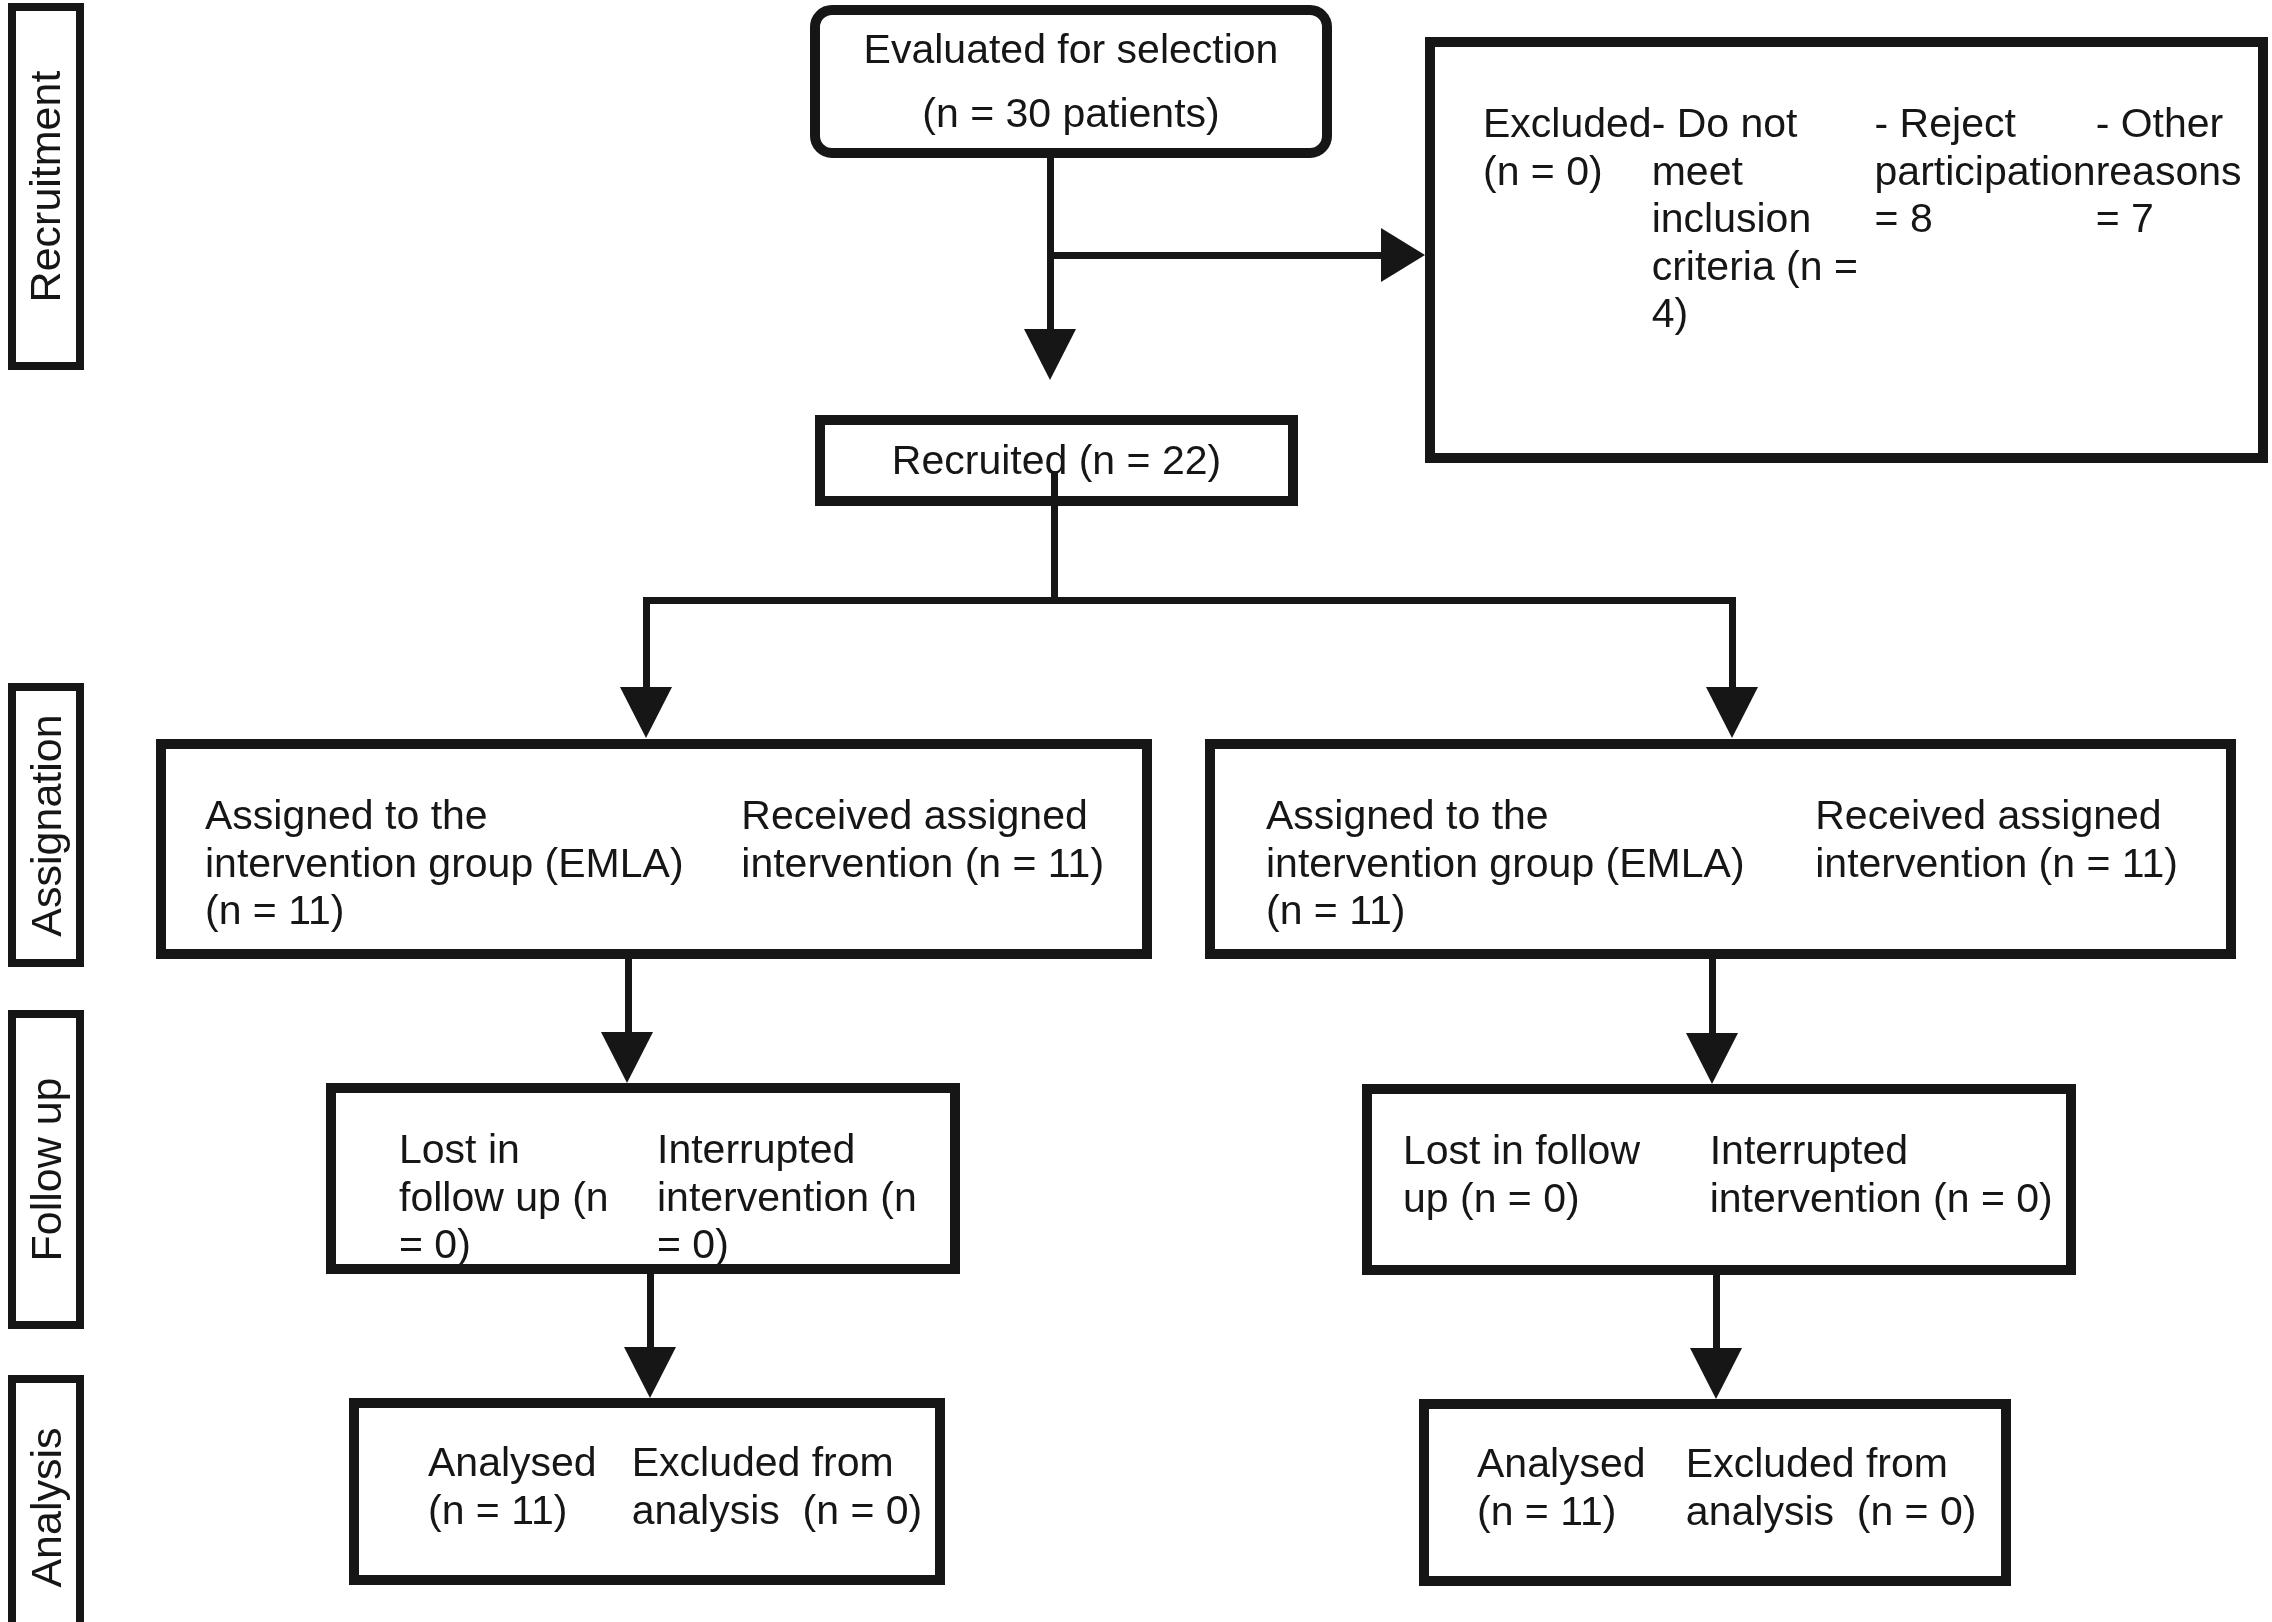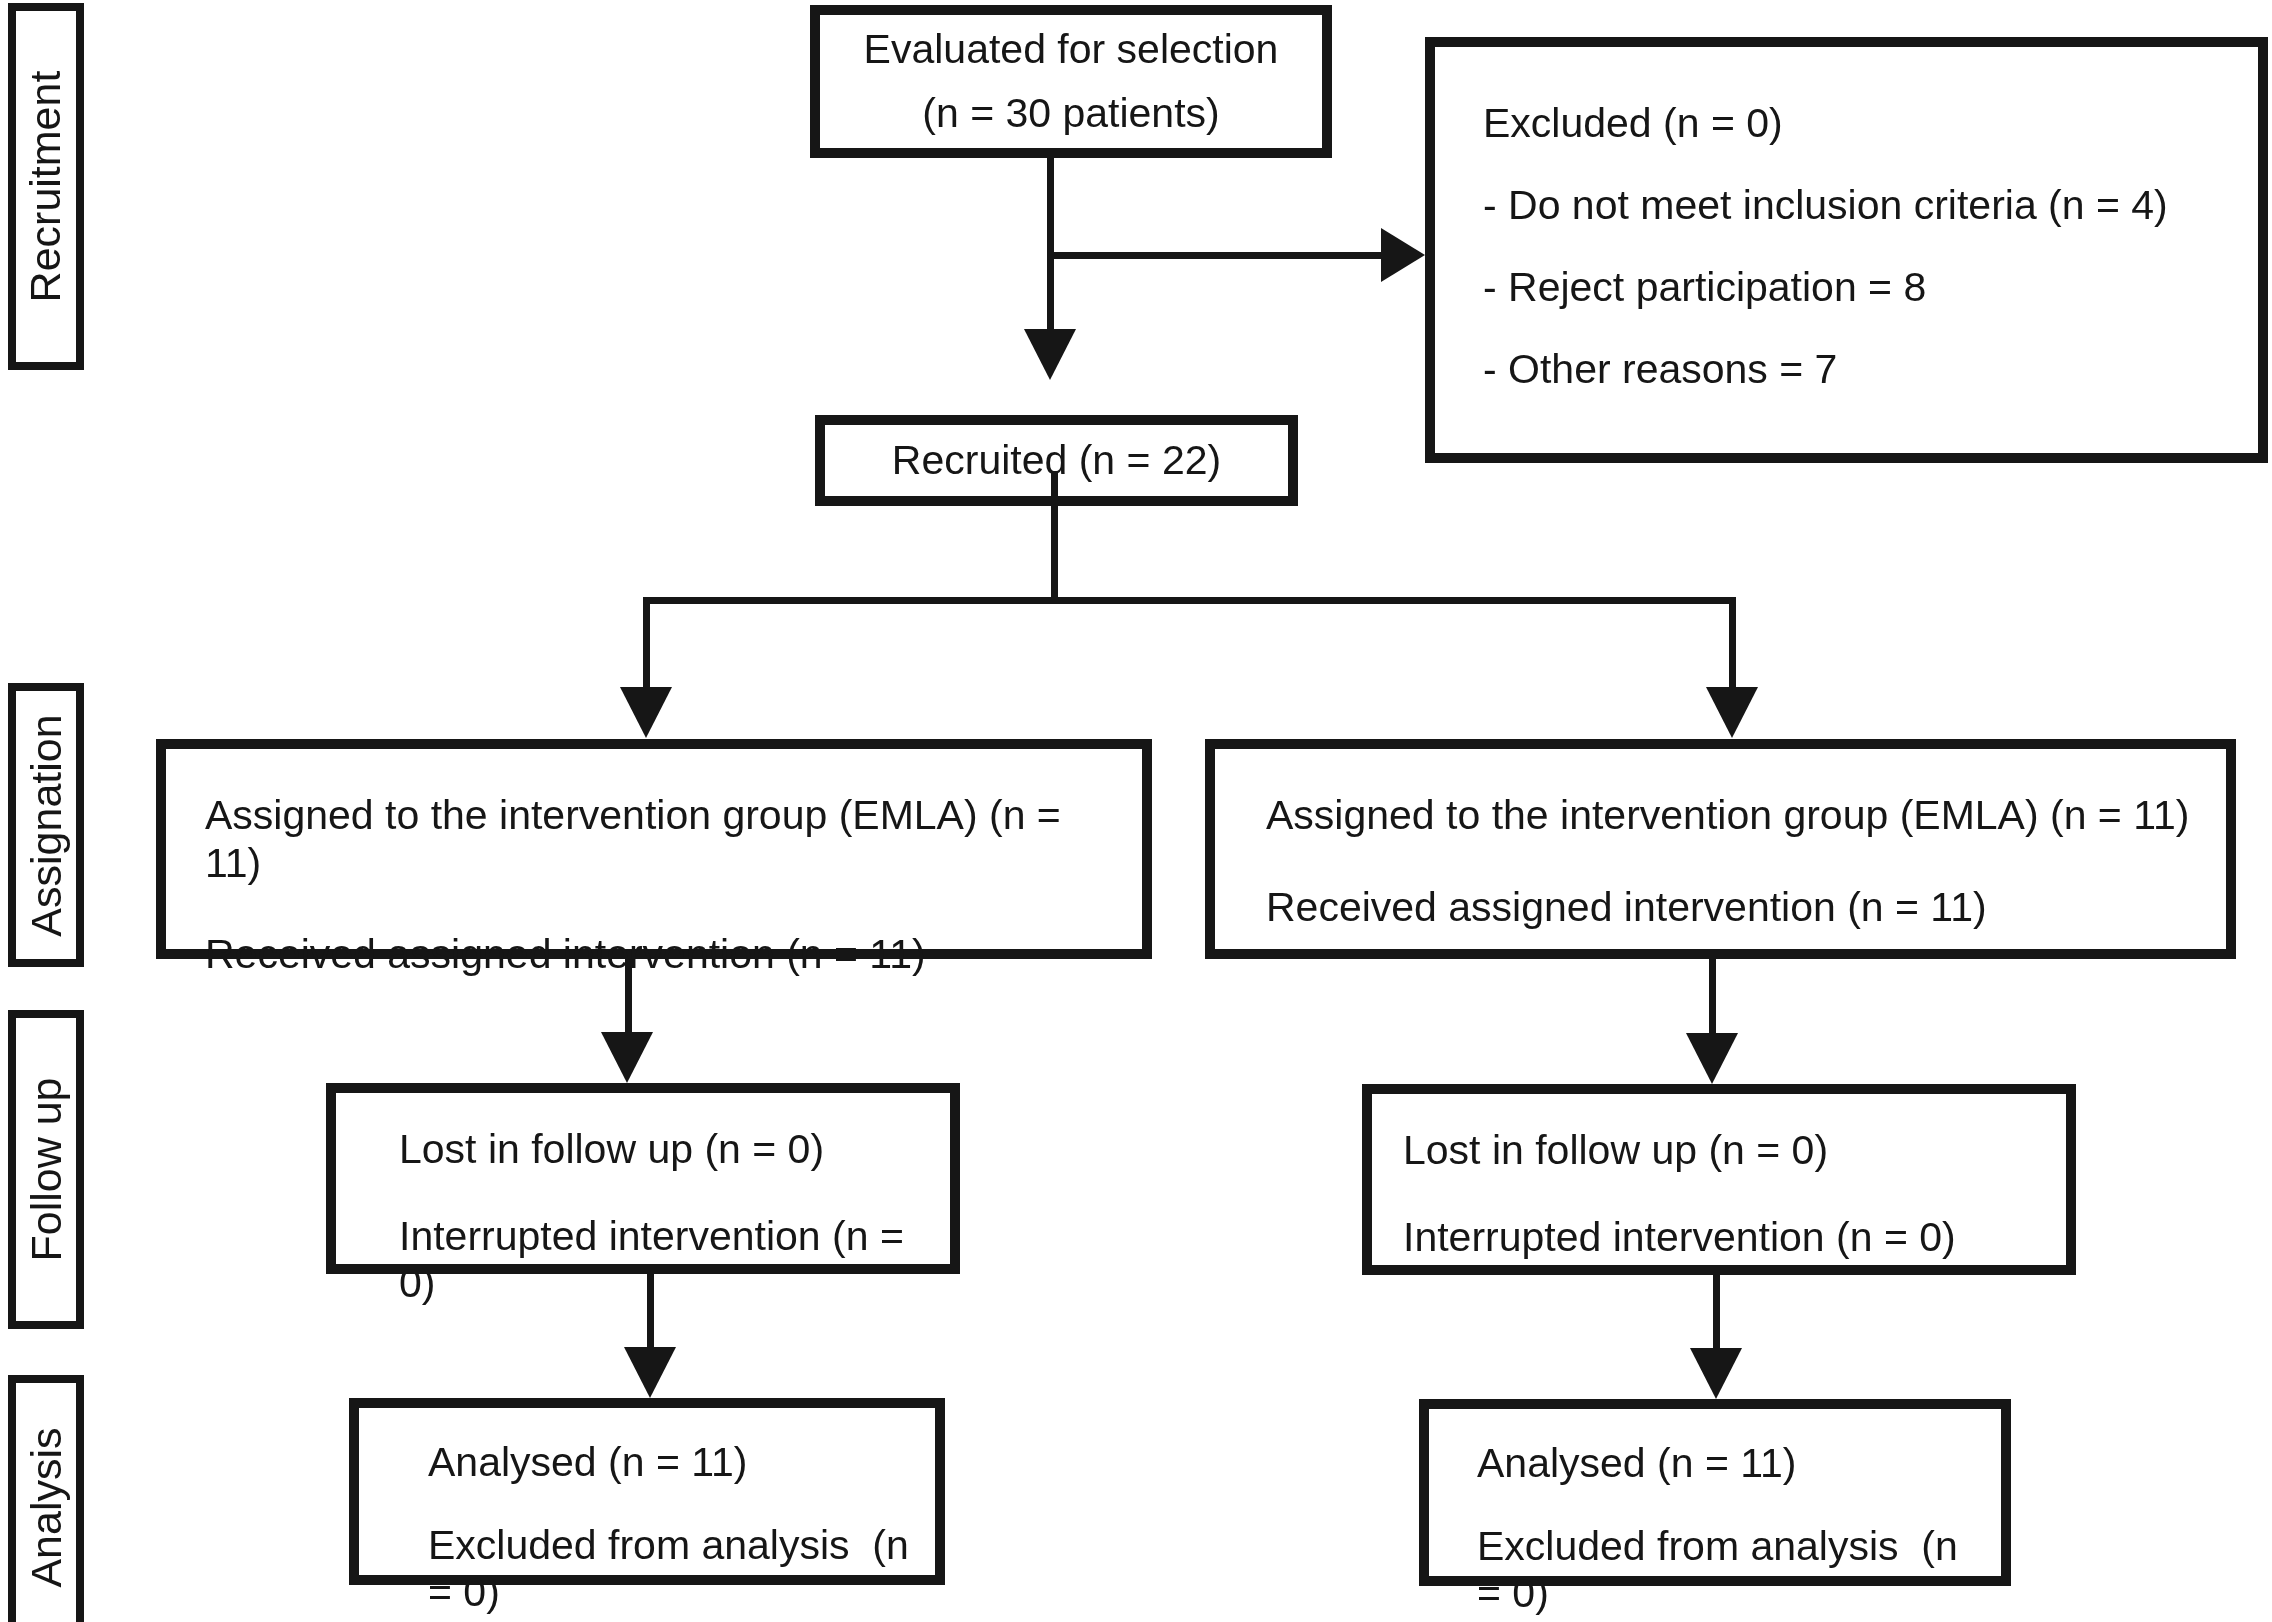--- a/index.html
+++ b/index.html
@@ -32,21 +32,21 @@
   .vtext{
     transform:rotate(-90deg);
     white-space:nowrap;
     font-size:43px;
   }
   .center-col{
     display:flex;flex-direction:column;
     align-items:center;justify-content:center;
   }
   .left-col{
-    display:flex;flex-direction:column;
+    display:flex;flex-direction:row;
     align-items:flex-start;
   }
   .line{white-space:pre-wrap;line-height:1.16;}
   .vline{position:absolute;width:6.6px;background:var(--ink);}
   .hline{position:absolute;height:6.6px;background:var(--ink);}
   .arrow-down{
     position:absolute;width:0;height:0;
     border-left:26px solid transparent;
     border-right:26px solid transparent;
     border-top:51px solid var(--ink);
@@ -69,21 +69,21 @@
   <div class="stage" style="left:8.2px;top:683px;width:76px;height:284px;">
     <span class="vtext">Assignation</span>
   </div>
   <div class="stage" style="left:8.2px;top:1010px;width:76px;height:319px;">
     <span class="vtext">Follow up</span>
   </div>
   <div class="stage" style="left:8.2px;top:1375px;width:76px;height:265px;">
     <span class="vtext">Analysis</span>
   </div>
 
-  <div class="box center-col" style="left:810px;top:5px;width:522px;height:153px;gap:16.5px;">
+  <div class="box center-col" style="left:810px;top:5px;width:522px;height:153px;gap:16.5px;border-radius:22px;">
     <div class="line">Evaluated for selection</div>
     <div class="line">(n = 30 patients)</div>
   </div>
 
   <div class="box left-col" style="left:1425px;top:37px;width:843px;height:426px;justify-content:space-between;padding:53px 16.5px 59px 48px;">
     <div class="line">Excluded (n = 0)</div>
     <div class="line">- Do not meet inclusion criteria (n = 4)</div>
     <div class="line">- Reject participation = 8</div>
     <div class="line">- Other reasons = 7</div>
   </div>

